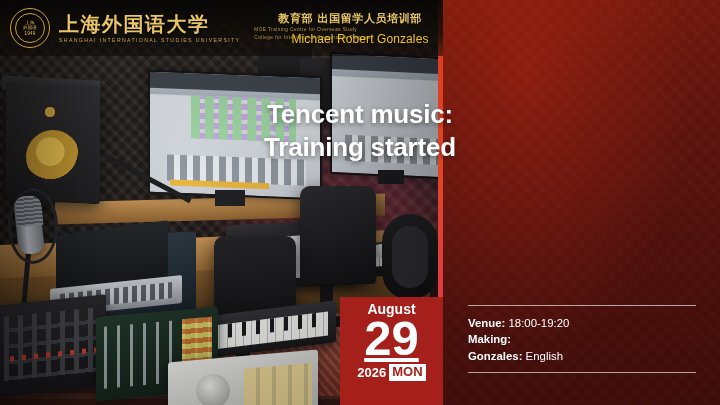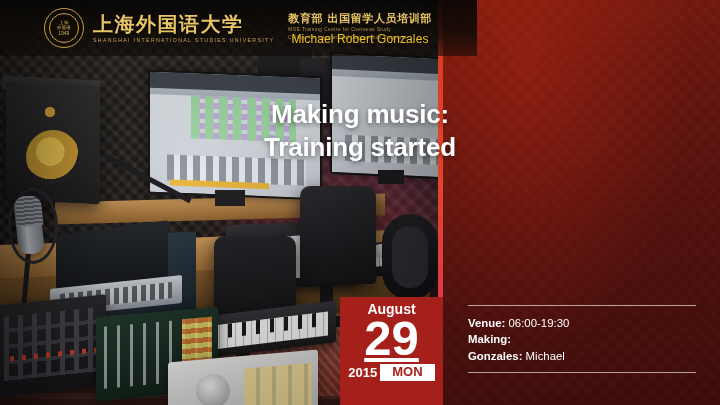--- a/index.html
+++ b/index.html
@@ -161,33 +161,33 @@
      background:linear-gradient(180deg,#1e1e22,#0c0c10);}
   .hp-in{position:absolute;left:392px;top:226px;width:36px;height:62px;border-radius:20px;background:#2c2c32;}
 
   .photo-shade{position:absolute;inset:0;
      background:linear-gradient(90deg,rgba(0,0,0,.34) 0%,rgba(0,0,0,0) 22%,rgba(0,0,0,0) 70%,rgba(0,0,0,.18) 100%),
                 radial-gradient(ellipse at 40% 45%, rgba(255,255,255,.05) 0%, rgba(0,0,0,.30) 100%);}
 
   
   .banner{position:absolute;left:0;top:0;width:443px;height:56px;z-index:6;
      background:linear-gradient(180deg,rgba(6,5,4,.92) 0%,rgba(14,10,6,.86) 60%,rgba(10,7,4,.55) 100%);
-     display:flex;align-items:center;padding-left:34px;}
+     display:flex;align-items:center;}
   .seal{margin-left:10px;width:38px;height:38px;border-radius:50%;border:1.6px solid #c9a13c;
      display:flex;align-items:center;justify-content:center;flex-direction:column;flex:0 0 auto;}
   .seal-in{width:28px;height:28px;border-radius:50%;border:1px solid #c9a13c;
      display:flex;align-items:center;justify-content:center;}
   .seal-txt{font-size:4.5px;color:#e0bc5c;line-height:1.15;text-align:center;letter-spacing:.2px;}
   .uni{margin-left:9px;}
   .uni-cn{font-family:"DejaVu Sans","Liberation Sans",sans-serif;font-size:20px;font-weight:bold;
      color:#e8c566;letter-spacing:1.5px;line-height:1;
      text-shadow:0 1px 2px rgba(0,0,0,.9);}
   .uni-en{font-size:5.2px;color:#caa martin;color:#c9a256;letter-spacing:1.35px;margin-top:3px;white-space:nowrap;}
   .dept{margin-left:14px;line-height:1.12;}
-  .dept-cn{font-family:"DejaVu Sans","Liberation Sans",sans-serif;font-size:11px;font-weight:bold;color:#e8c566;letter-spacing:.6px;white-space:nowrap;}
+  .dept-cn{font-family:"DejaVu Sans","Liberation Sans",sans-serif;font-size:11px;font-weight:bold;color:#e8c566;letter-spacing:.6px;white-space:nowrap;margin-left:24px;}
   .dept-en{font-size:4.6px;color:#bc9a52;letter-spacing:.5px;margin:1px 0 3px;white-space:nowrap;}
 
   
   .accent{position:absolute;left:438px;top:0;width:6px;height:405px;z-index:4;
      background:linear-gradient(180deg,#d93a1e 0%,#e0452a 45%,#d8325c 100%);}
   .panel{position:absolute;left:443px;top:0;width:277px;height:405px;z-index:5;overflow:hidden;
      background:linear-gradient(160deg,#7d1c0c 0%,#6a1710 30%,#5c1310 60%,#4e100d 100%);}
   .panel-tex{position:absolute;inset:0;opacity:.30;
      background:
        repeating-linear-gradient(45deg, rgba(255,255,255,.05) 0 5px, rgba(0,0,0,.07) 5px 11px),
@@ -204,21 +204,21 @@
      text-shadow:0 2px 5px rgba(0,0,0,.45);}
 
   
   .date{position:absolute;left:340px;top:297px;width:103px;height:108px;z-index:8;
      background:#a5201b;display:flex;flex-direction:column;align-items:center;
      justify-content:flex-start;padding-top:5px;box-sizing:border-box;}
   .d-month{font-size:14px;font-weight:bold;color:#fff;line-height:1.1;}
   .d-day{font-size:49px;font-weight:bold;color:#fff;line-height:.92;margin-top:-1px;text-decoration:underline;}
   .d-row{display:flex;align-items:center;gap:3px;margin-top:3px;}
   .d-year{font-size:13px;font-weight:bold;color:#fff;}
-  .d-dow{font-size:13px;font-weight:bold;color:#a5201b;background:#fff;padding:0 12px;line-height:1.25;}
+  .d-dow{font-size:13px;font-weight:bold;color:#a5201b;background:#fff;padding:0 3px;line-height:1.25;}
 
   
   .info{position:absolute;left:468px;top:305px;width:228px;z-index:8;color:#fff;}
   .rule{height:1px;background:rgba(255,255,255,.62);}
   .info-body{padding:9px 0 8px;font-size:11.4px;line-height:1.44;}
   .info-body b{font-weight:bold;}
   .info-line{white-space:nowrap;}
 </style>
 </head>
 <body>
@@ -334,44 +334,44 @@
 
   <div class="accent"></div>
   <div class="panel">
     <div class="panel-tex"></div>
     <div class="panel-veil"></div>
   </div>
 
   <div class="speaker-name">Michael Robert Gonzales</div>
 
   <div class="title">
-    <div>Making music:</div>
+    <div>Tencent music:</div>
     <div>Training started</div>
   </div>
 
   <div class="date">
     <div class="d-month">August</div>
     <div class="d-day">29</div>
     <div class="d-row">
-      <span class="d-year">2015</span>
+      <span class="d-year">2026</span>
       <span class="d-dow">MON</span>
     </div>
   </div>
 
   <div class="info">
     <div class="rule"></div>
     <div class="info-body">
       <div class="info-line">
         <b>Venue:</b>
-        <span>06:00-19:30</span>
+        <span>18:00-19:20</span>
       </div>
       <div class="info-line">
         <b>Making:</b>
       </div>
       <div class="info-line">
         <b>Gonzales:</b>
-        <span>Michael</span>
+        <span>English</span>
       </div>
     </div>
     <div class="rule"></div>
   </div>
 
 </div>
 
 </body></html>

